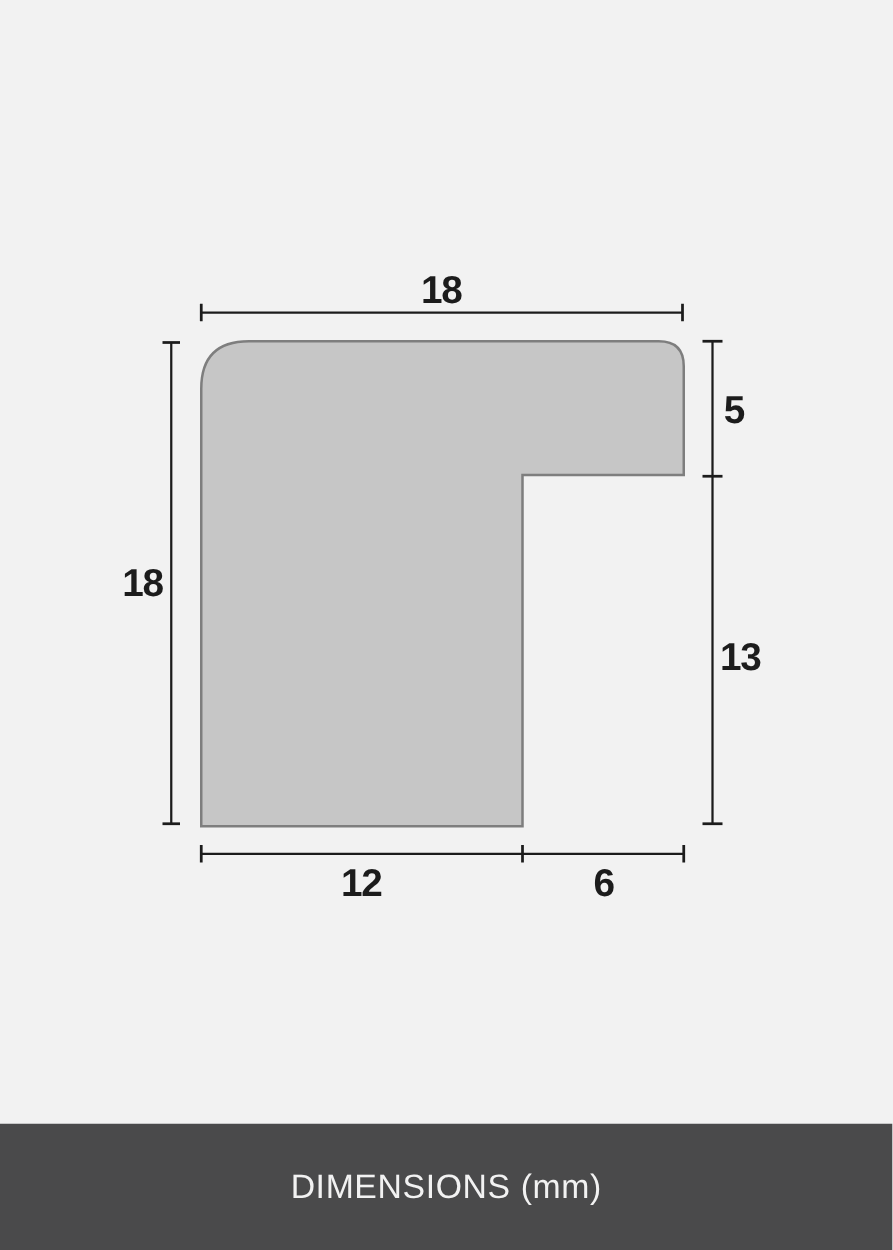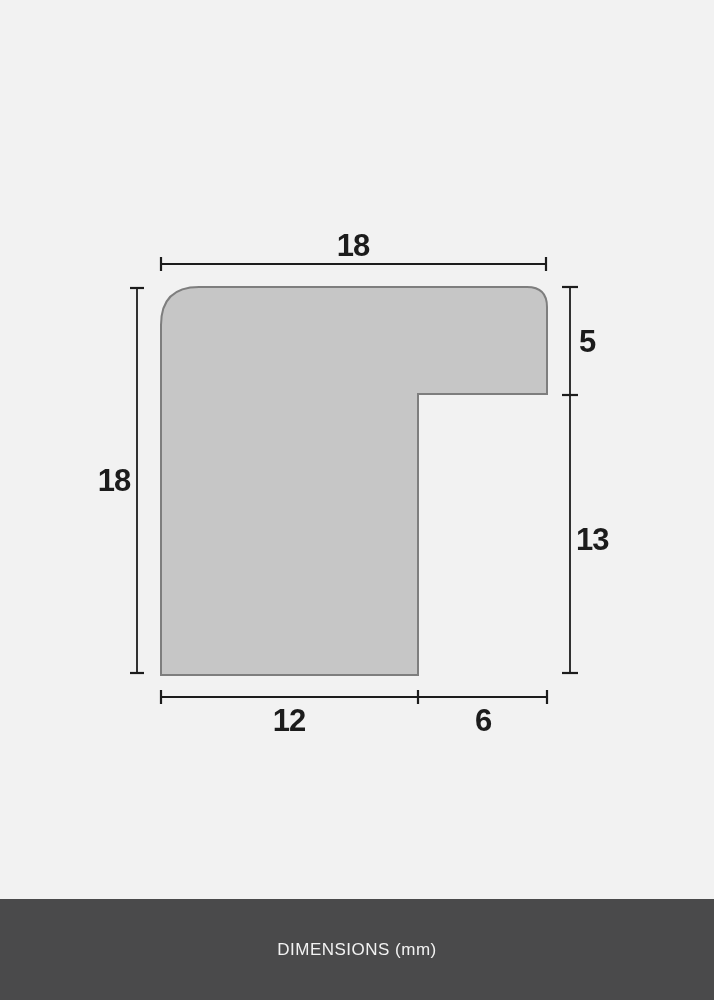--- a/index.html
+++ b/index.html
@@ -11,21 +11,21 @@
     background: var(--background, #f2f2f2);
     font-family: "Liberation Sans", sans-serif;
   }
   .stage {
     position: relative;
     width: 714px;
     height: 1000px;
   }
   .diagram-area {
     position: absolute;
-    top: 14px;
+    top: 0;
     left: 0;
     width: 598px;
     height: 899px;
     text-align: right;
   }
   svg .shape {
     fill: var(--shape-fill, #c6c6c6);
     stroke: var(--shape-stroke, #7e7e7e);
     stroke-width: 2;
   }
@@ -51,21 +51,21 @@
     width: 714px;
     height: 101px;
     background: var(--footer-bg, #4a4a4b);
     display: flex;
     align-items: center;
     justify-content: center;
   }
   .footer-label {
     color: var(--footer-text, #f2f2f2);
     font-family: "Liberation Sans", sans-serif;
-    font-size: 17px;
+    font-size: 27px;
     font-weight: 400;
     letter-spacing: 0.5px;
   }
 </style>
 </head>
 <body>
 
 <div class="stage">
 
   <div class="diagram-area">

